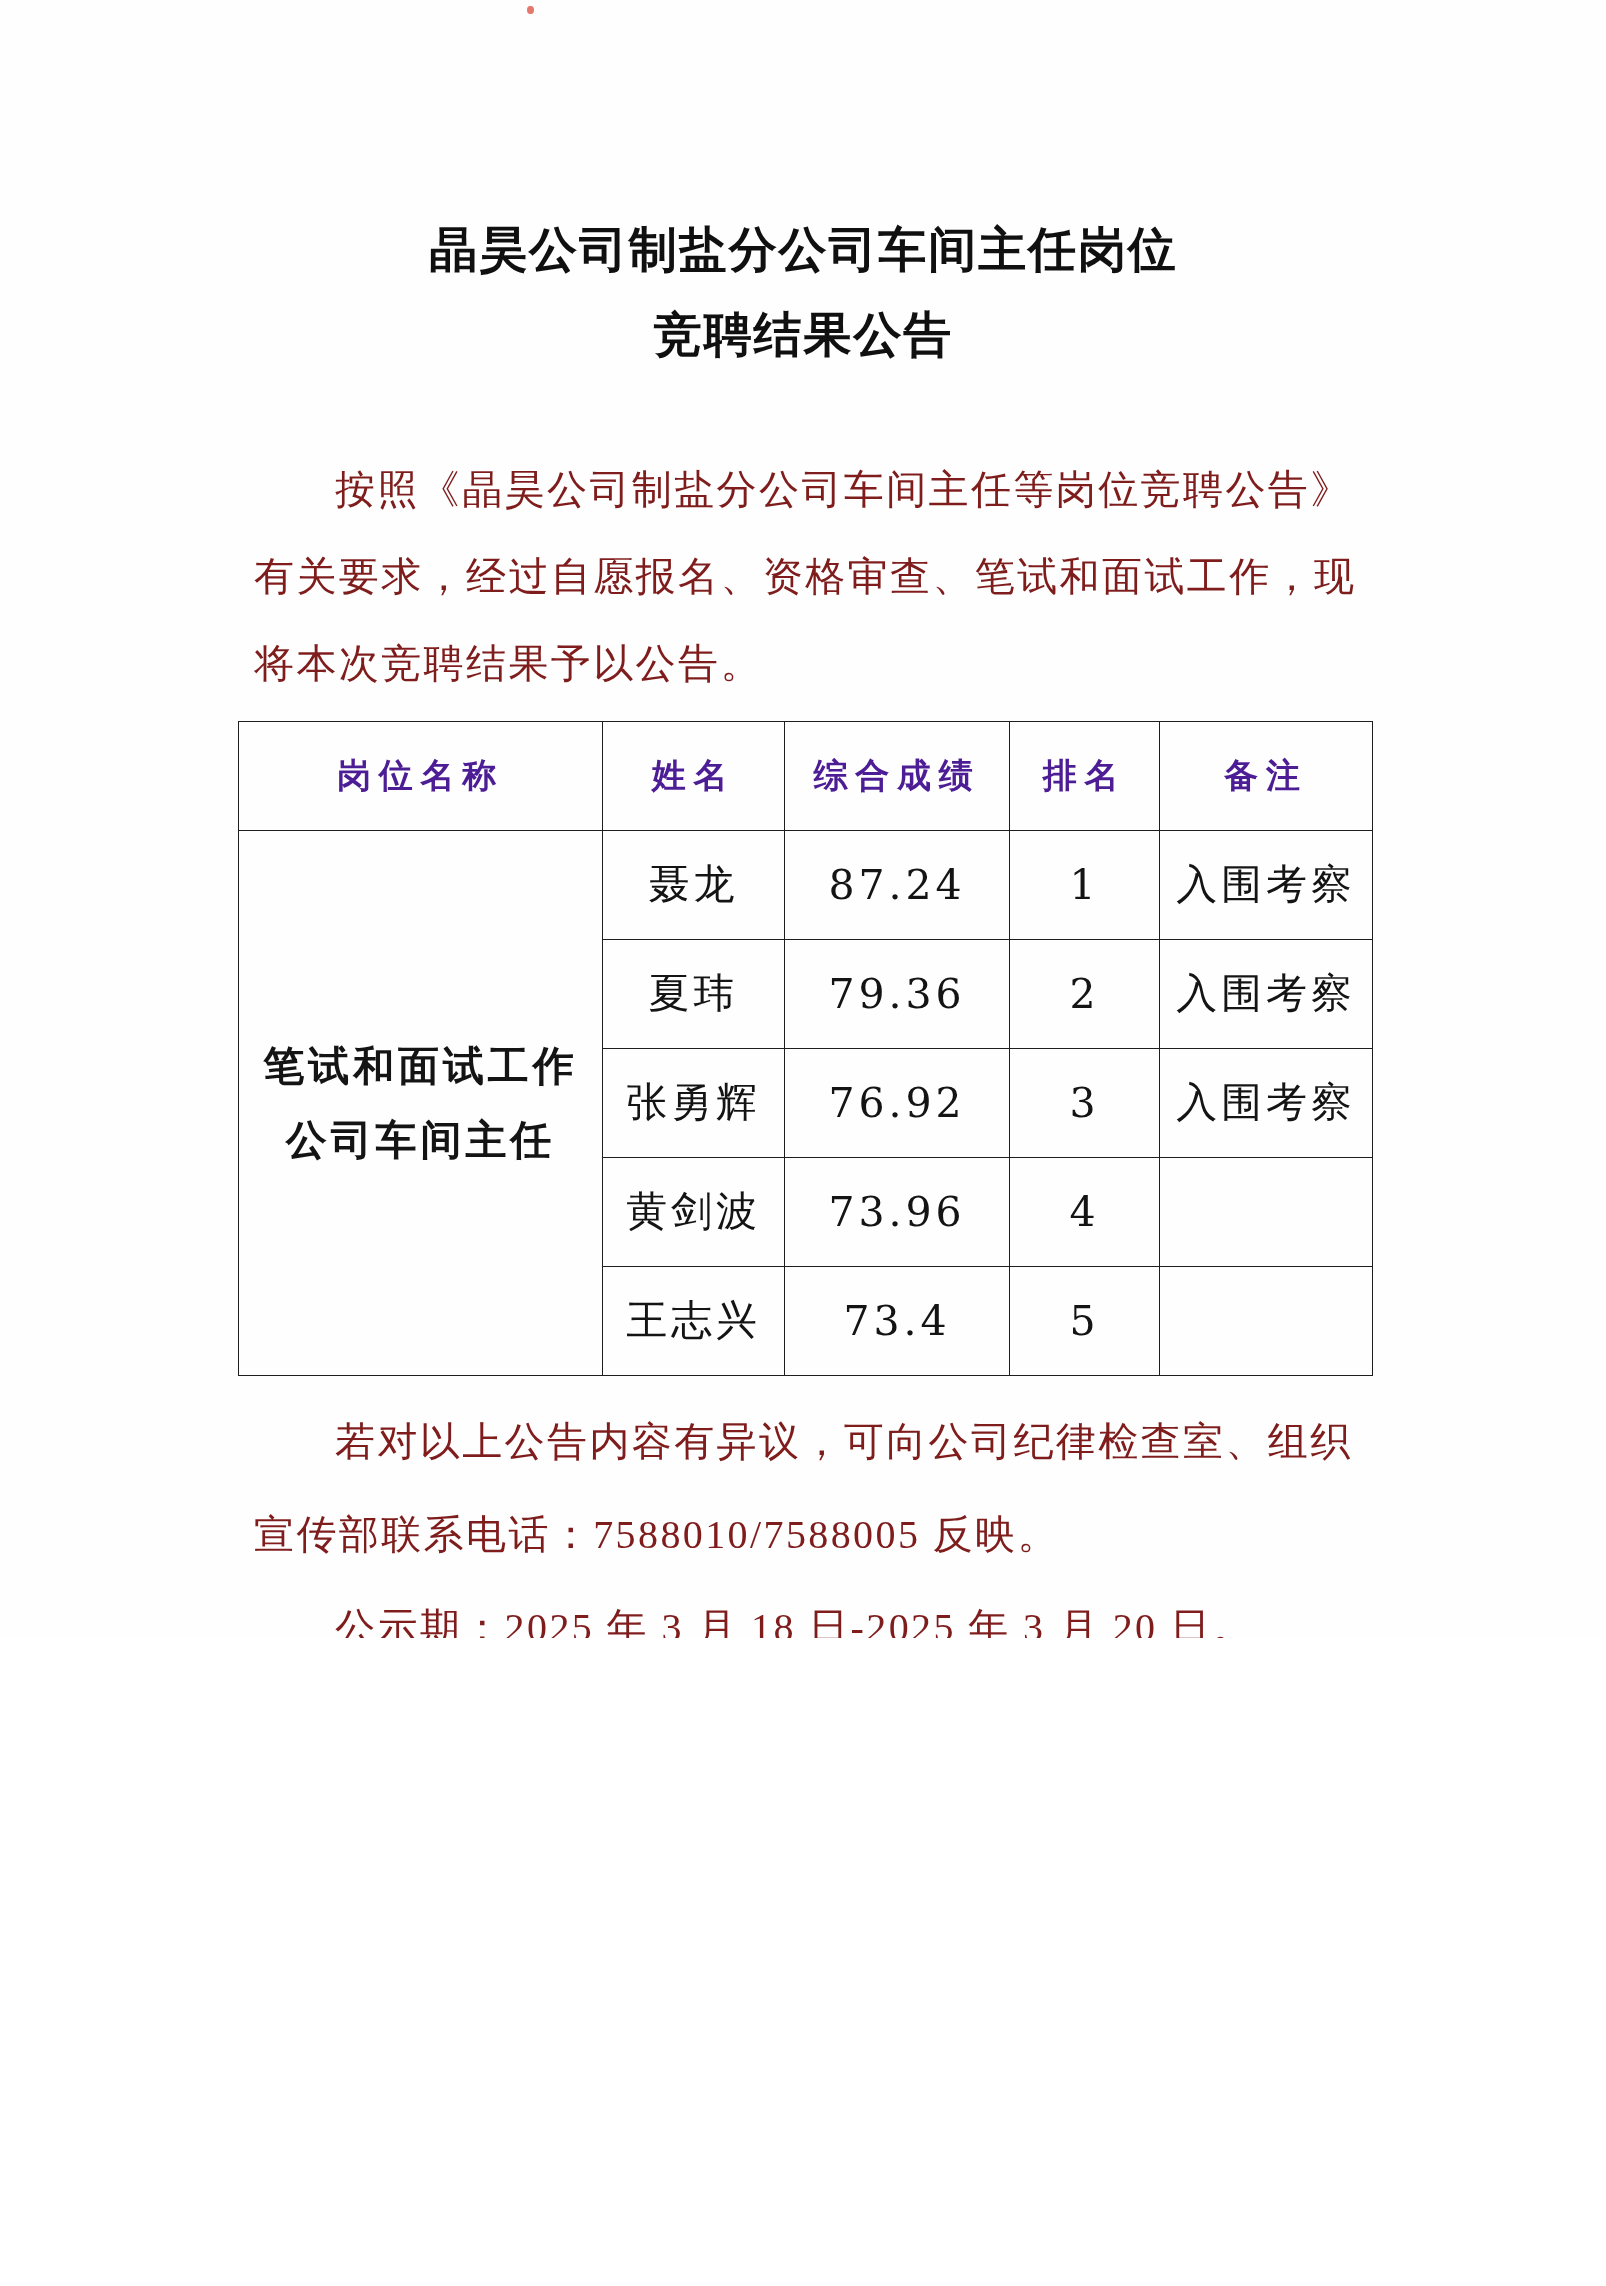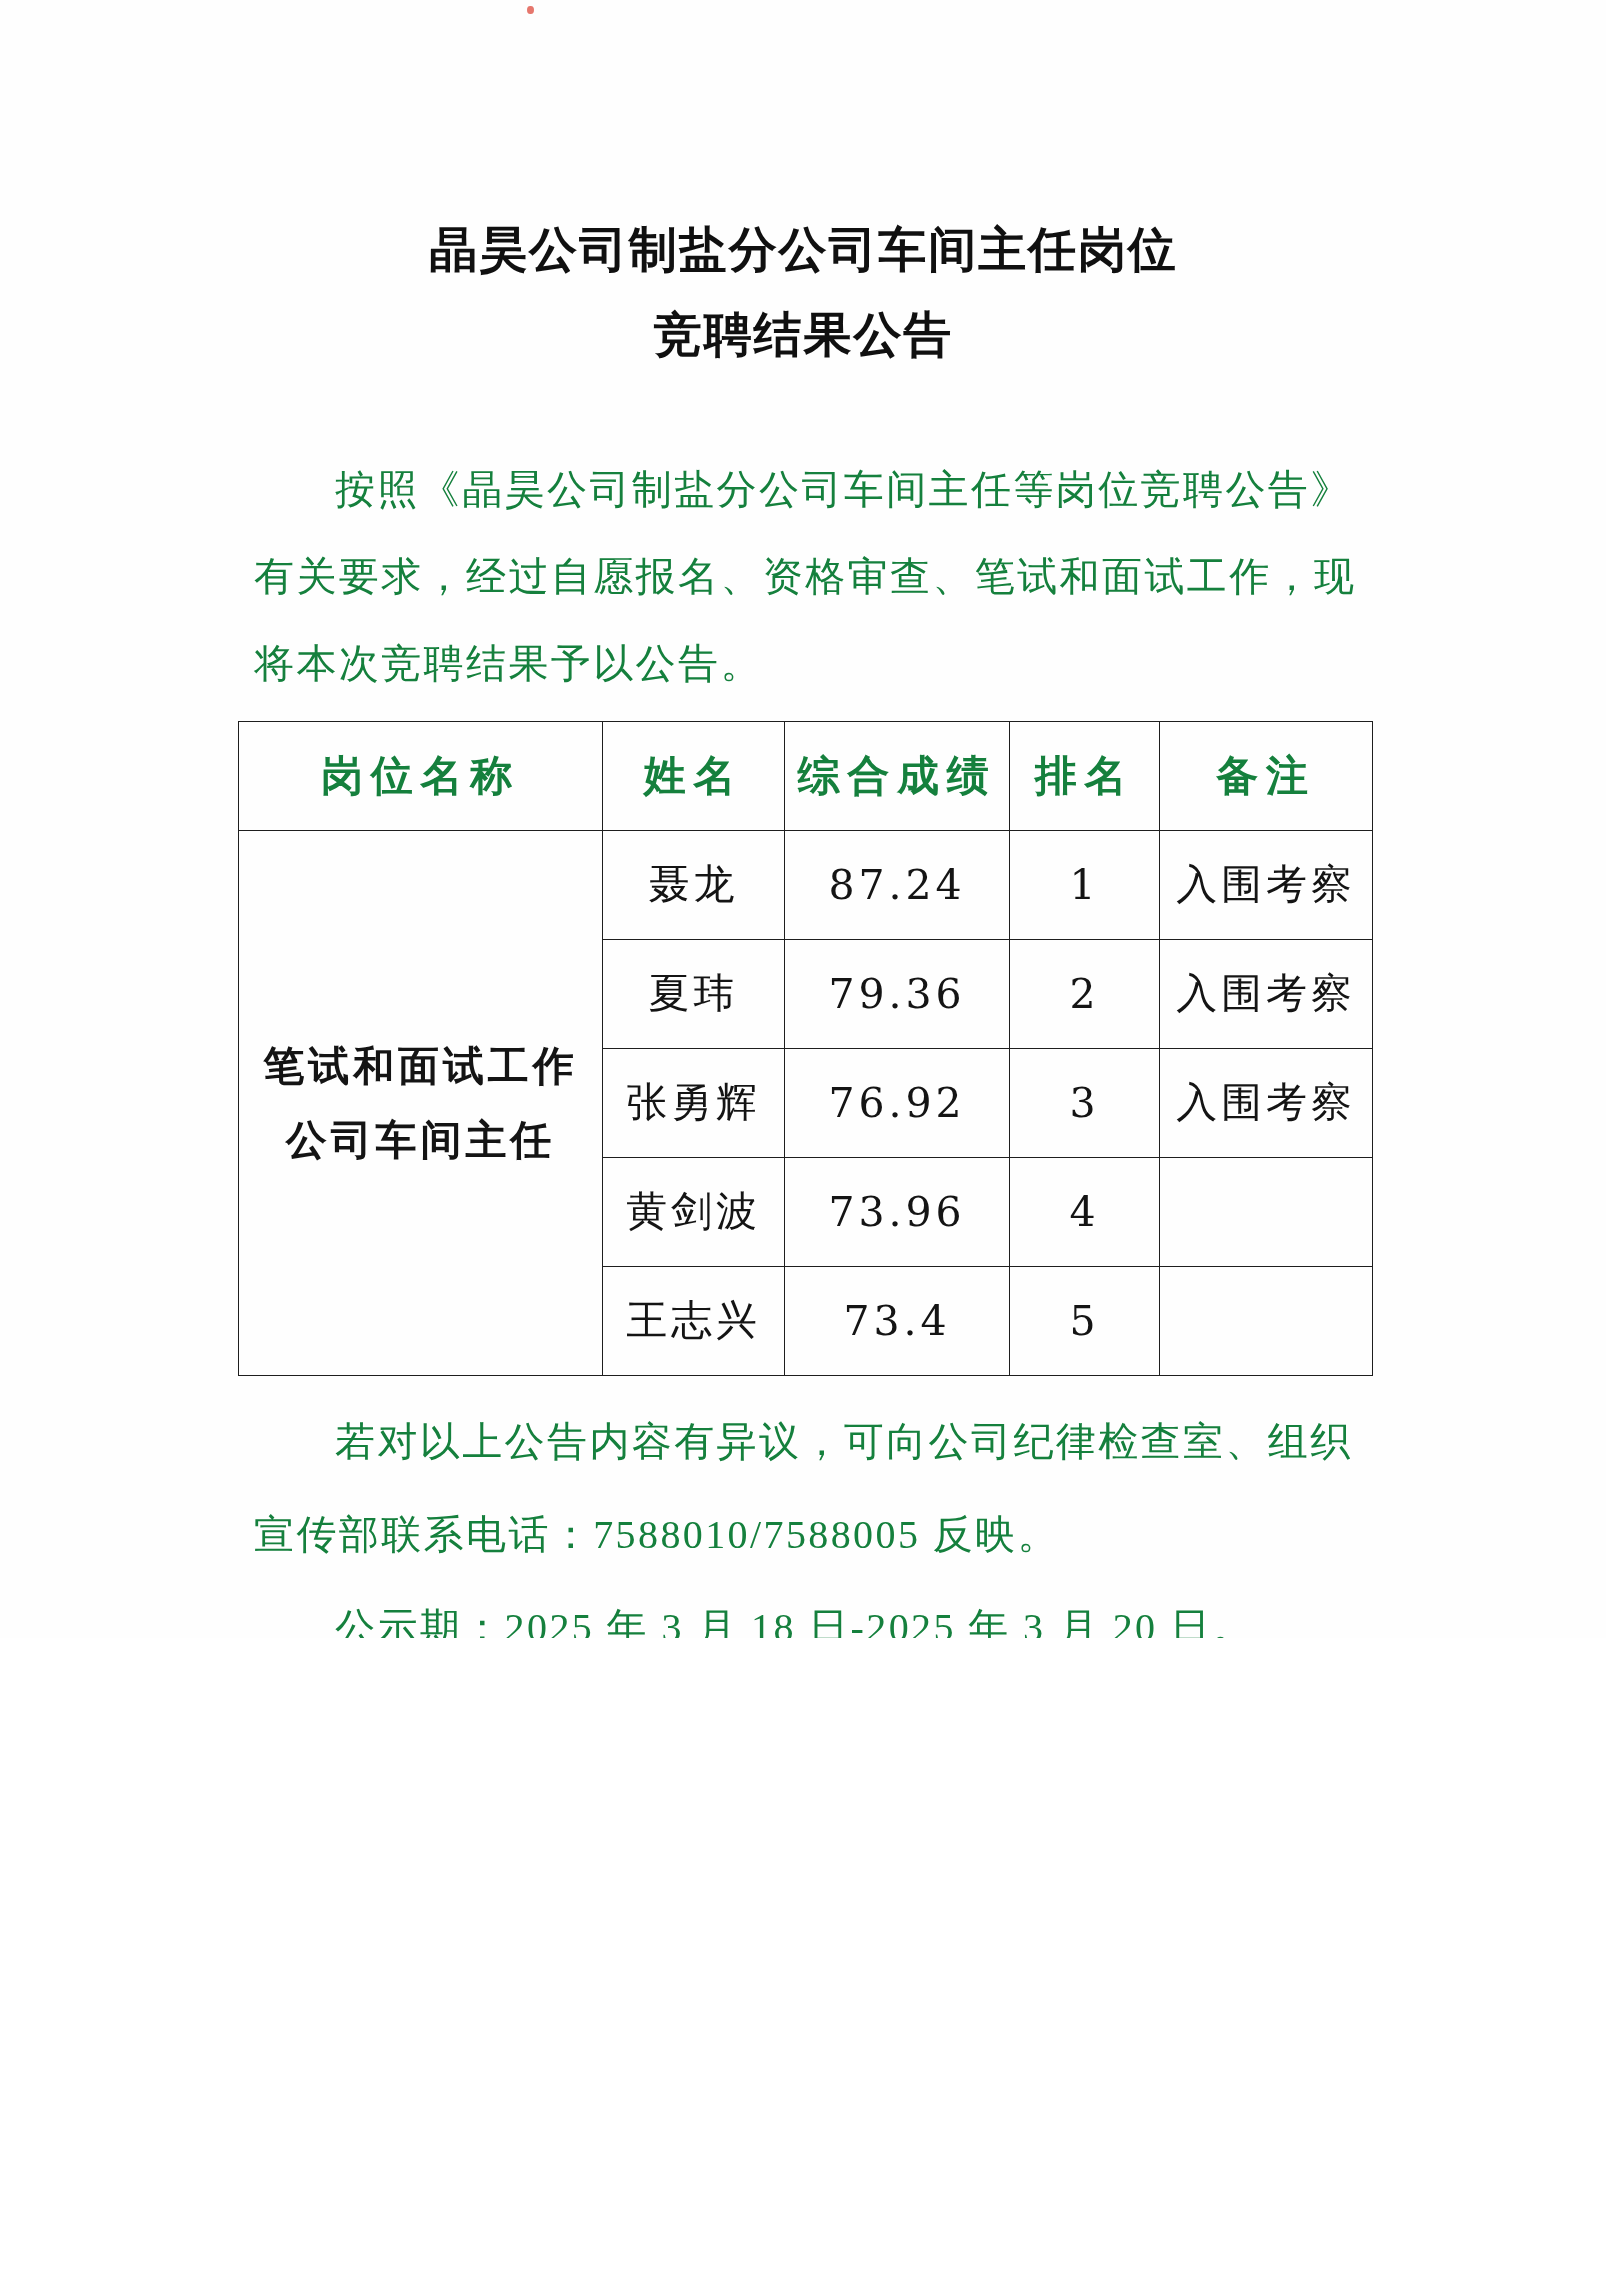--- a/index.html
+++ b/index.html
@@ -28,21 +28,21 @@
     letter-spacing: 1.9px;
     line-height: 58px;
     color: #101010;
   }
   .title-1 { padding-top: 221px; }
   .title-2 { margin-top: 27px; }
   .para {
     margin: 0 233px 0 254px;
     font-size: 40px;
     letter-spacing: 2.4px;
-    color: #15803d;
+    color: #7f1d1d;
   }
   .para p { margin: 0; line-height: 87px; }
   .intro { margin-top: 82px; }
   .intro p { line-height: 87px; }
   .indent2 { text-indent: 81px; }
   table.results {
     margin: 13.6px 0 0 238px;
     width: 1135px;
     border-collapse: collapse;
     table-layout: fixed;
@@ -51,23 +51,23 @@
     border: 1.9px solid #1e1e1e;
     text-align: center;
     vertical-align: middle;
     padding: 0;
     overflow: hidden;
   }
   table.results th {
     height: 108px;
     font-family: "Liberation Sans", sans-serif;
     font-weight: 700;
-    font-size: 42px;
+    font-size: 34px;
     letter-spacing: 7.8px;
-    color: #15803d;
+    color: #4c1d95;
   }
   table.results td { height: 108px; font-size: 41px; letter-spacing: 3.9px; }
   td.pos-cell {
     font-family: "Liberation Sans", sans-serif;
     font-weight: 700;
     font-size: 43px;
     letter-spacing: 2.9px;
     line-height: 74px;
   }
   td.num { font-family: "DejaVu Serif", serif; letter-spacing: 1.9px; }

